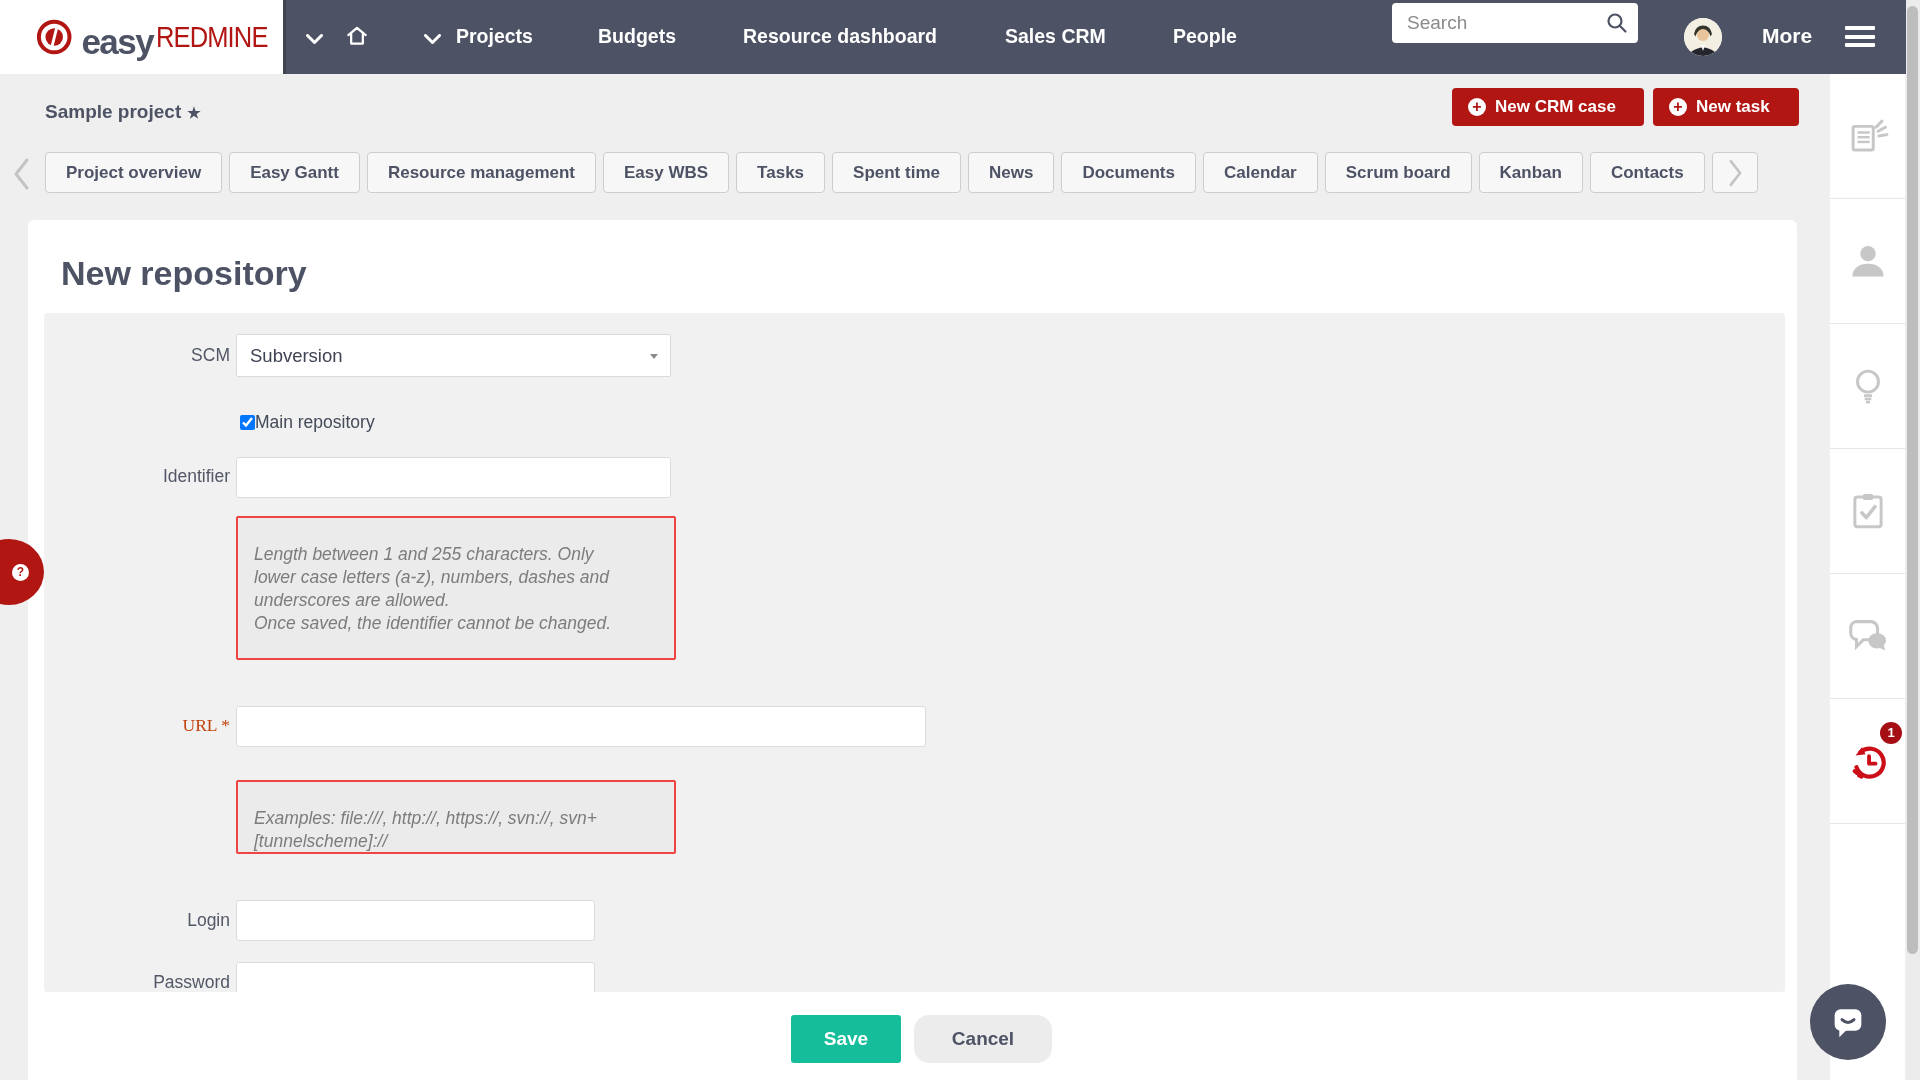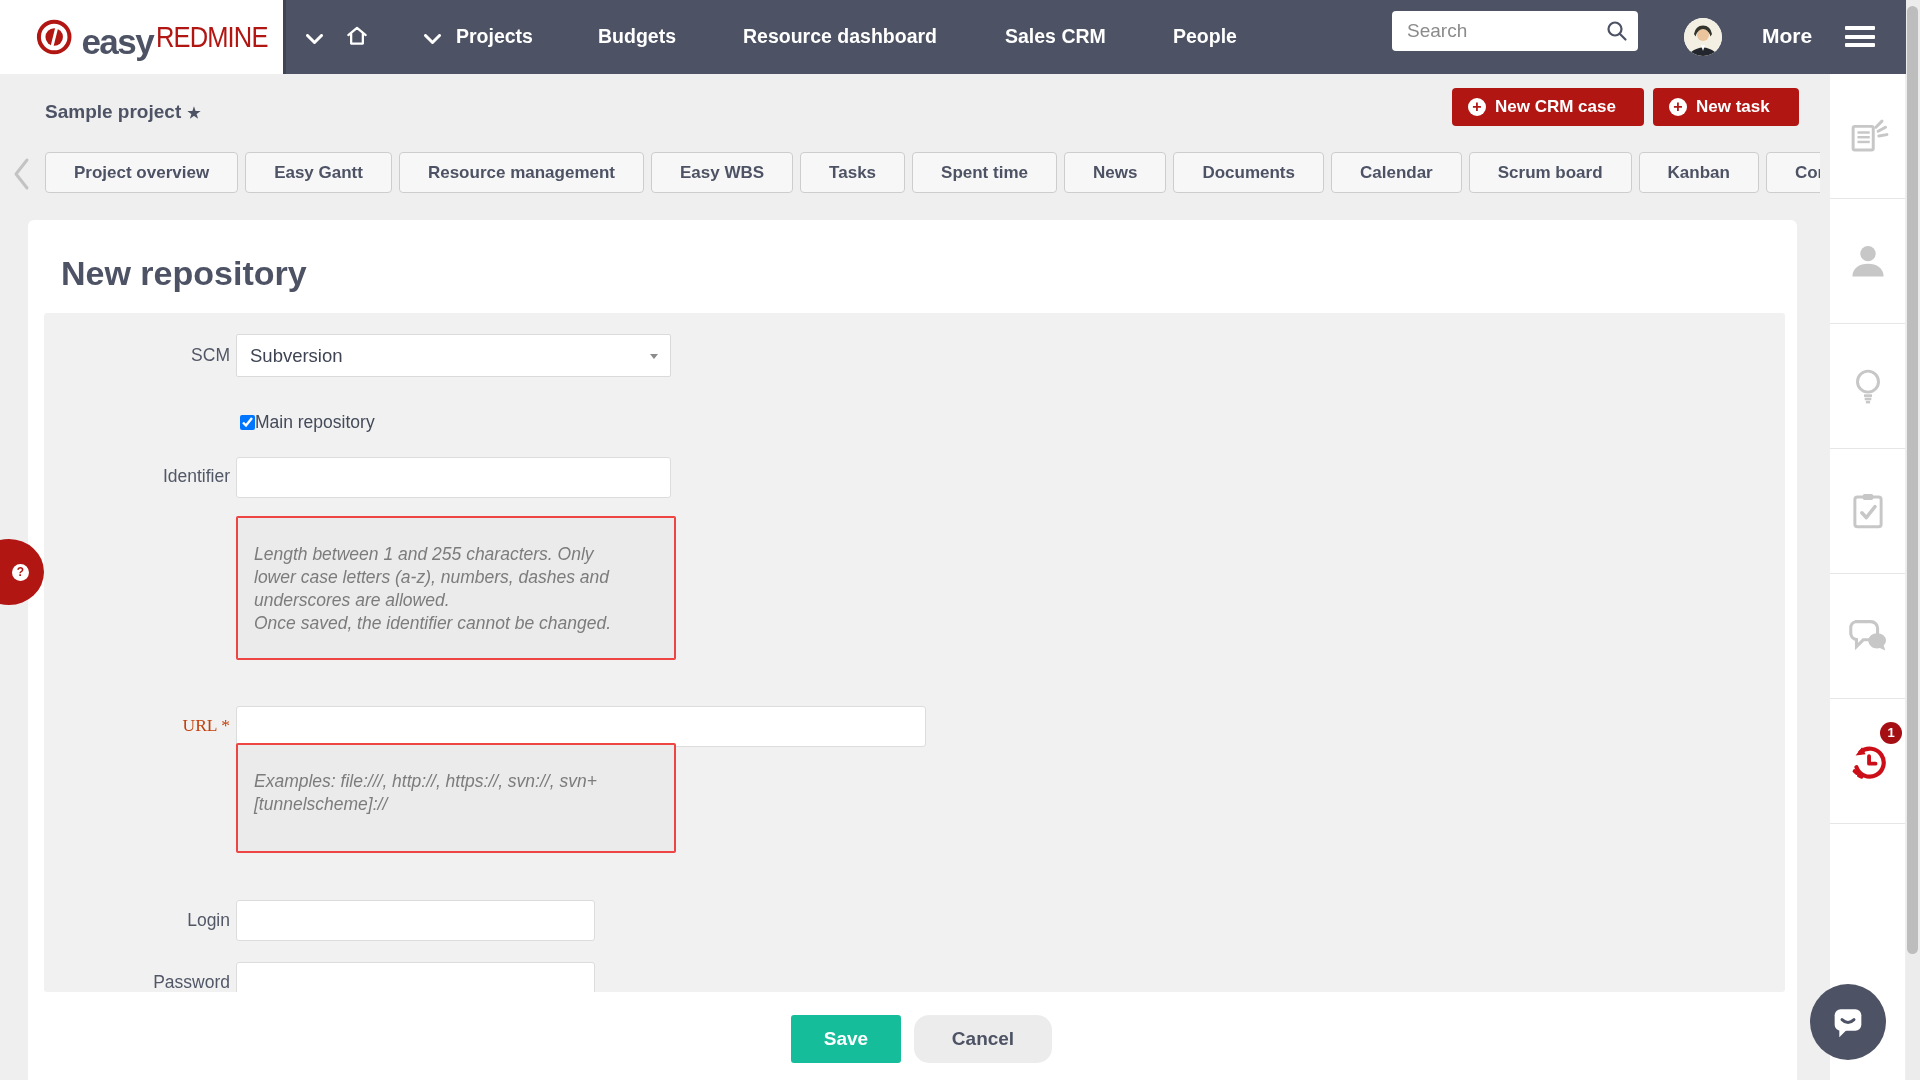--- a/index.html
+++ b/index.html
@@ -19,21 +19,21 @@
     display:flex; align-items:center; padding-left:36px; border-right:3px solid #3e4452;
   }
   .logo-easy { font-size:35px; font-weight:800; color:#4d5364; letter-spacing:-1.5px; margin-left:9px;margin-top:9px; }
   .logo-redmine { font-size:29px; font-weight:400; color:#b11613; letter-spacing:-1px;
     transform:scaleX(.88); transform-origin:left center; margin-left:3px; }
   .nav-caret { position:absolute; top:31px; cursor:pointer; }
   .nav-caret-1 { left:306px; } .nav-caret-2 { left:424px; }
   .nav-home { position:absolute; left:344px; top:23px; cursor:pointer; }
   .nav-item { position:absolute; top:25px; color:#fff; font-weight:700; font-size:19.5px; cursor:pointer; white-space:nowrap; }
   .ni-0 { left:456px; } .ni-1 { left:598px; } .ni-2 { left:743px; } .ni-3 { left:1005px; } .ni-4 { left:1173px; }
-  .search-box { position:absolute; left:1392px; top:11px; width:246px; height:40px; background:#fff; border-radius:4px; }
+  .search-box { position:absolute; left:1392px; top:3px; width:246px; height:40px; background:#fff; border-radius:4px; }
   .search-box input { position:absolute; left:13px; top:1px; width:185px; height:38px; border:none; outline:none;
     font-size:19px; color:#333; font-family:"Liberation Sans",sans-serif; background:transparent; }
   .search-box input::placeholder { color:#8b8b8b; }
   .search-icon { position:absolute; right:9px; top:8px; cursor:pointer; }
   .avatar { position:absolute; left:1684px; top:18px; width:38px; height:38px; border-radius:50%; overflow:hidden; background:#fff; cursor:pointer; }
   .more-label { position:absolute; left:1762px; top:24px; color:#fff; font-weight:700; font-size:21px; cursor:pointer; }
   .hamburger { position:absolute; left:1845px; top:26px; width:30px; cursor:pointer; }
   .hamburger div { height:4px; background:#fff; border-radius:1px; margin-bottom:4.5px; }
 
   
@@ -42,21 +42,21 @@
   .topbtn { position:absolute; top:88px; height:38px; background:#b11613; border-radius:4px; color:#fff;
     font-weight:700; font-size:17px; display:flex; align-items:center; gap:9px; padding:0 16px; cursor:pointer; border:none; }
   .btn-crm { left:1452px; width:192px; }
   .btn-task { left:1653px; width:146px; }
   .plus-circle { width:18px; height:18px; background:#fff; border-radius:50%; color:#b11613;
     font-size:16px; font-weight:700; line-height:17px; text-align:center; flex:0 0 auto; }
 
   
   .tab-chevron-left { position:absolute; left:9px; top:156px; cursor:pointer; }
   .tabs { position:absolute; left:45px; top:152px; width:1775px; height:44px; display:flex; gap:7px; overflow:hidden; }
-  .tab { height:41px; line-height:39px; padding:0 28px; background:#f7f7f7; border:1px solid #cdcdcd; border-radius:4px;
+  .tab { height:41px; line-height:39px; padding:0 20px; background:#f7f7f7; border:1px solid #cdcdcd; border-radius:4px;
     color:#4d5364; font-weight:700; font-size:17px; white-space:nowrap; cursor:pointer; }
   .tab-partial { width:46px; flex:0 0 auto; padding:0; display:flex; align-items:center; justify-content:center; }
 
   
   .panel { position:absolute; left:28px; top:220px; width:1769px; height:860px; background:#fff; border-radius:6px 6px 0 0; }
   .page-title { position:absolute; left:61px; top:254px; font-size:34px; font-weight:700; color:#4d5364; }
 
   .form-box { position:absolute; left:44px; top:313px; width:1741px; height:679px; background:#f1f1f1;
     border-radius:3px; overflow:hidden; }
   .flabel { position:absolute; left:8px; width:178px; text-align:right; font-size:17.5px; color:#515766; }
@@ -220,21 +220,21 @@
     <div class="helpbox" style="top:203px; height:144px;">
       <div>Length between 1 and 255 characters. Only</div>
       <div>lower case letters (a-z), numbers, dashes and</div>
       <div>underscores are allowed.</div>
       <div>Once saved, the identifier cannot be changed.</div>
     </div>
 
     <div class="flabel req" style="top:402px;">URL *</div>
     <input class="finput" style="left: 192px; top: 393px; width: 690px; height: 41px;">
 
-    <div class="helpbox" style="top:430px; height:110px;">
+    <div class="helpbox" style="top:467px; height:74px;">
       <div>Examples: file:///, http://, https://, svn://, svn+</div>
       <div>[tunnelscheme]://</div>
     </div>
 
     <div class="flabel" style="top:597px;">Login</div>
     <input class="finput" style="left: 192px; top: 587px; width: 359px; height: 41px;">
 
     <div class="flabel" style="top:659px;">Password</div>
     <input type="password" class="finput" style="left: 192px; top: 649px; width: 359px; height: 41px;">
   </div>

